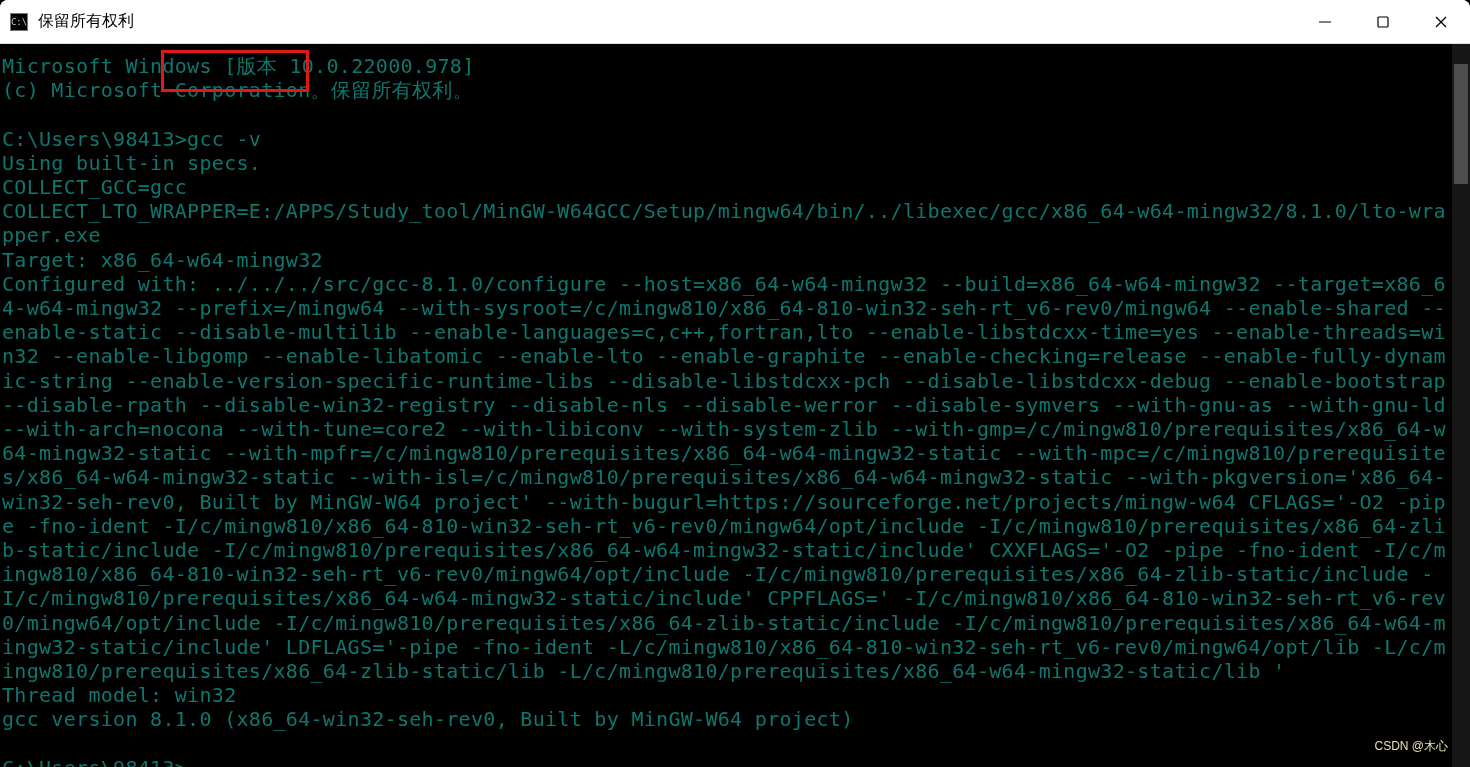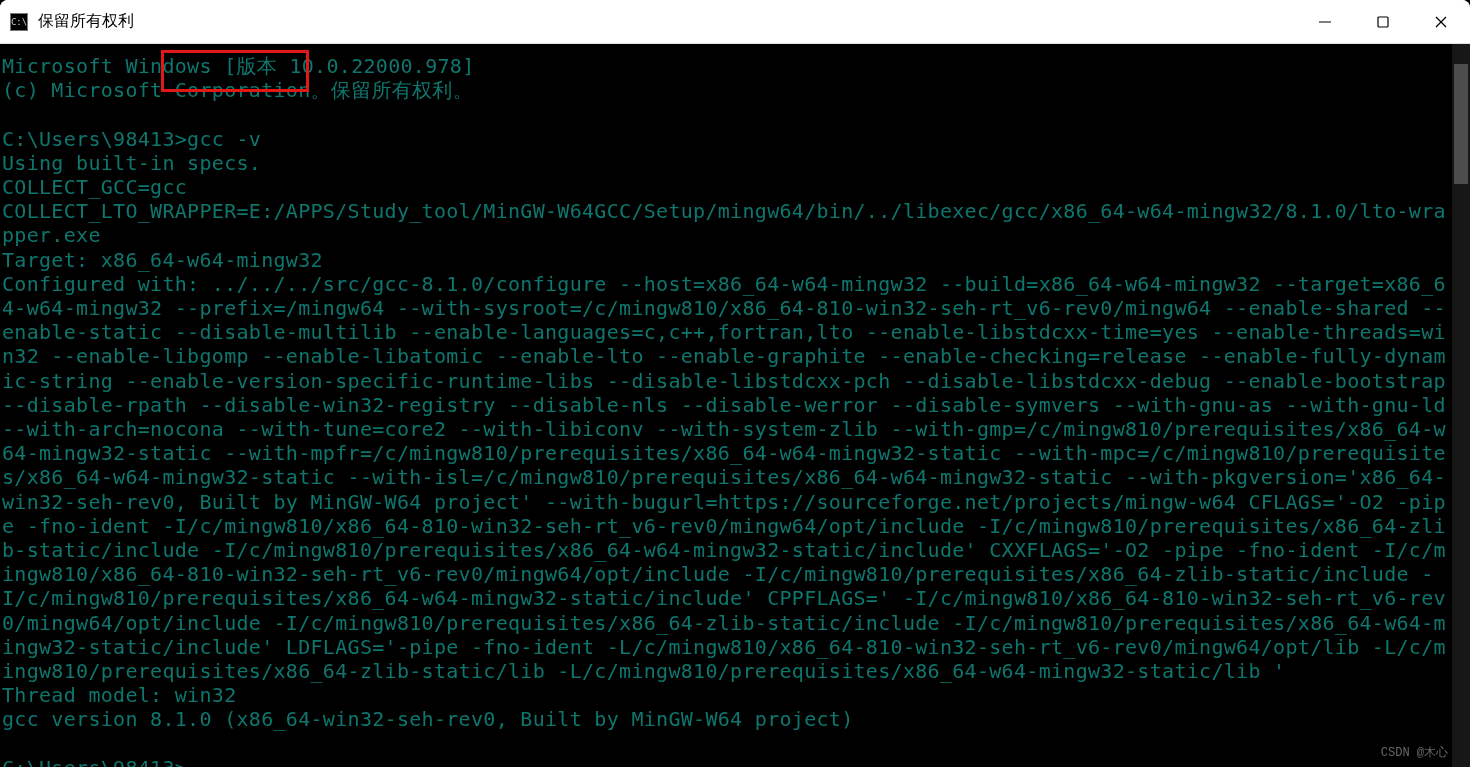--- a/index.html
+++ b/index.html
@@ -112,25 +112,25 @@
       position: absolute;
       top: 20px;
       left: 2px;
       width: 14px;
       height: 120px;
       background: #4d4d4d;
     }
     .watermark {
       position: absolute;
       right: 22px;
-      bottom: 6px;
+      bottom: 12px;
       font-size: 12px;
-      color: #737373;
+      color: #fef9c3;
       opacity: 0.9;
-      font-family: Liberation Mono, monospace;
+      font-family: Liberation Sans, sans-serif;
     }
   </style>
 </head>
 <body>
 
 <div class="window">
   <div class="titlebar">
     <div class="app-icon">C:\</div>
     <div class="title">保留所有权利</div>
     <div class="title-spacer"></div>

